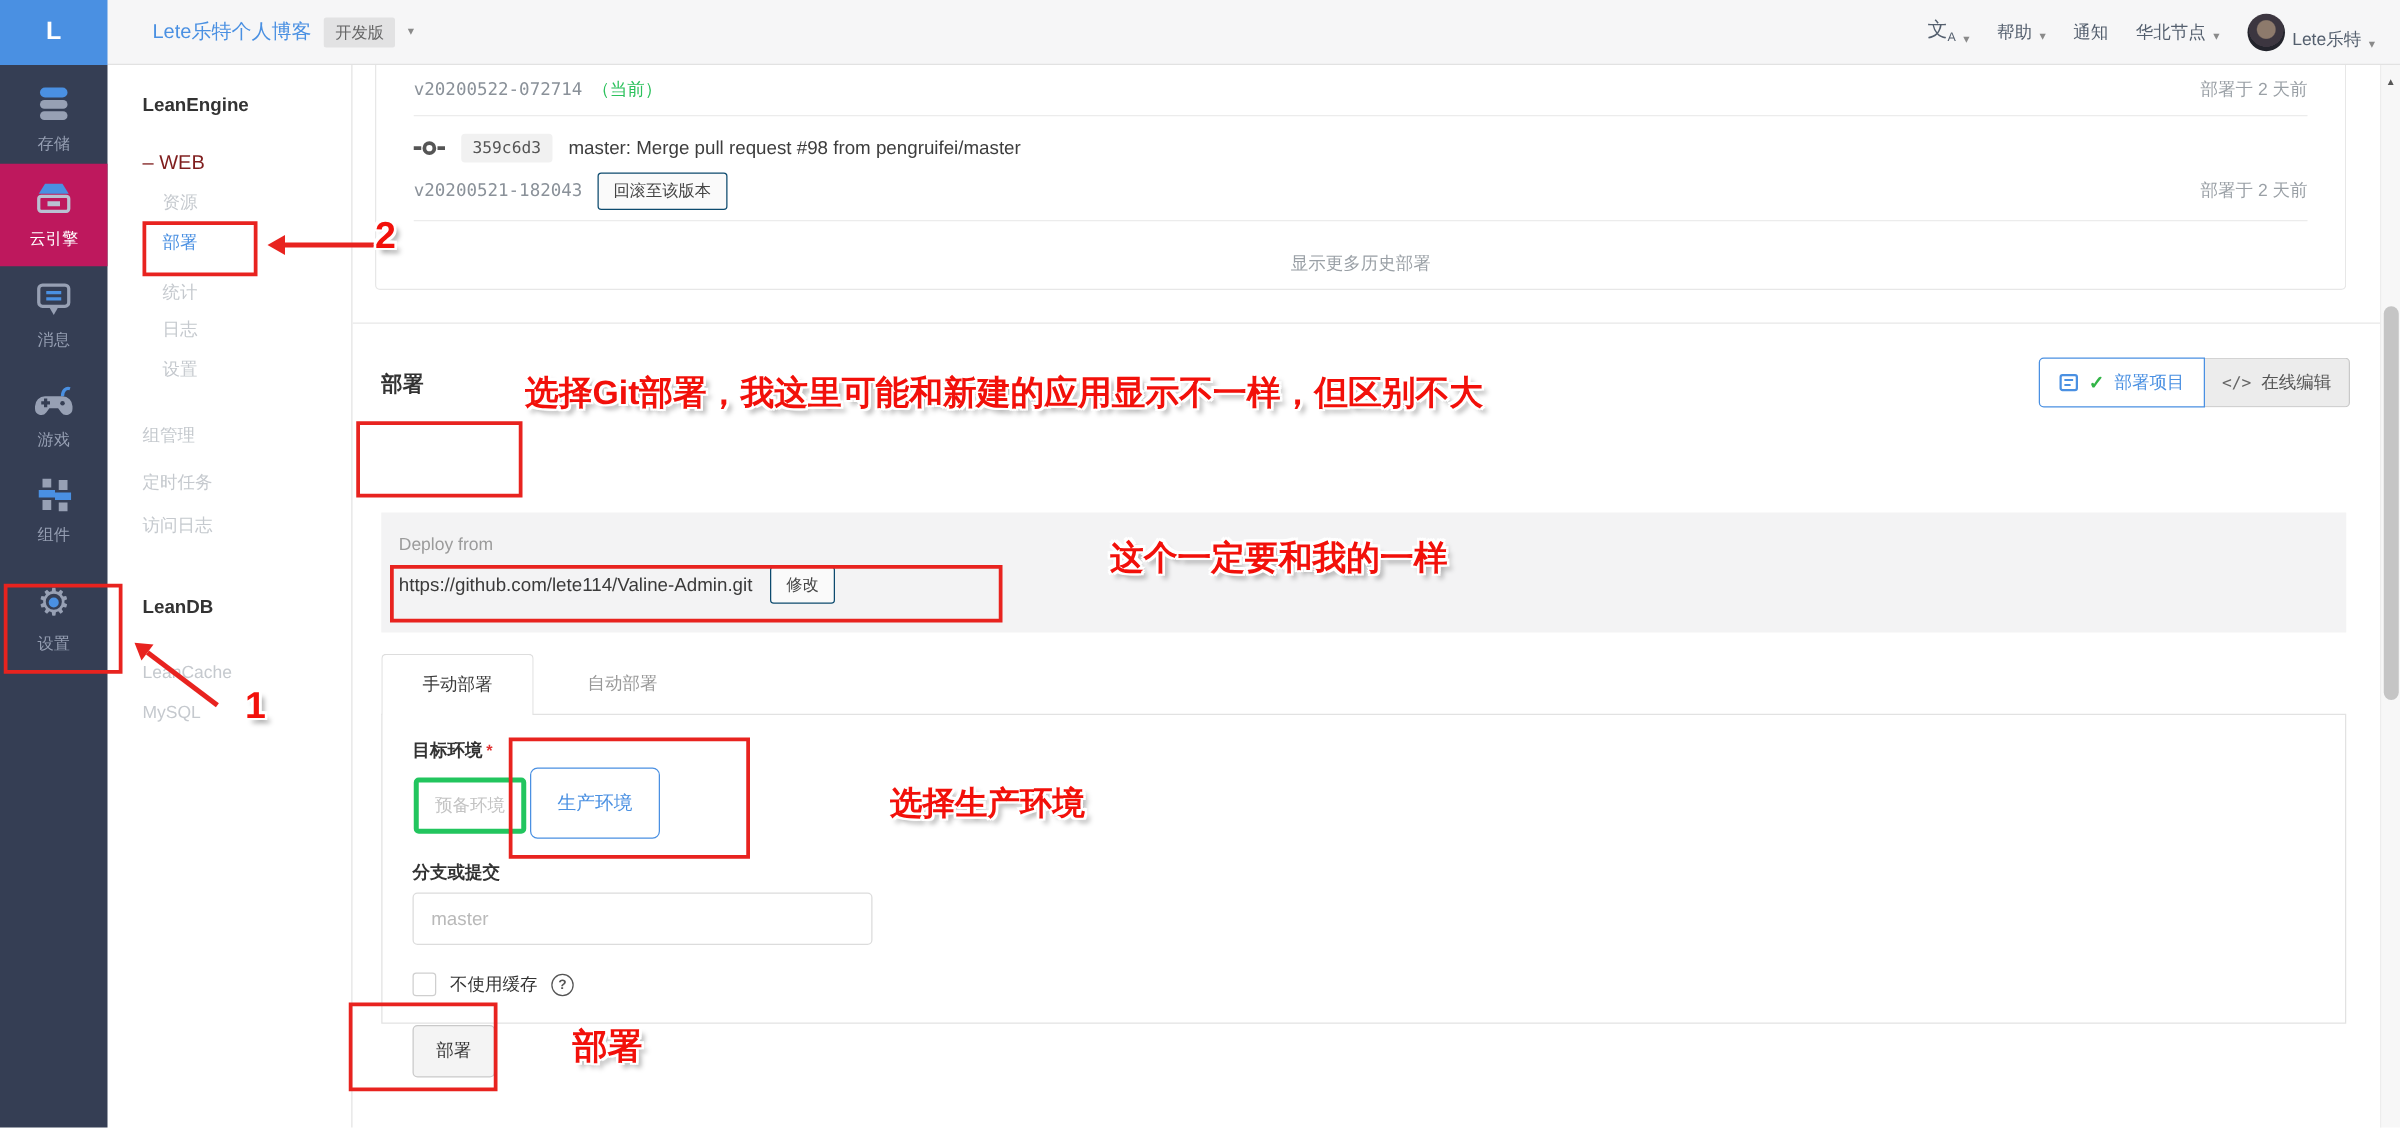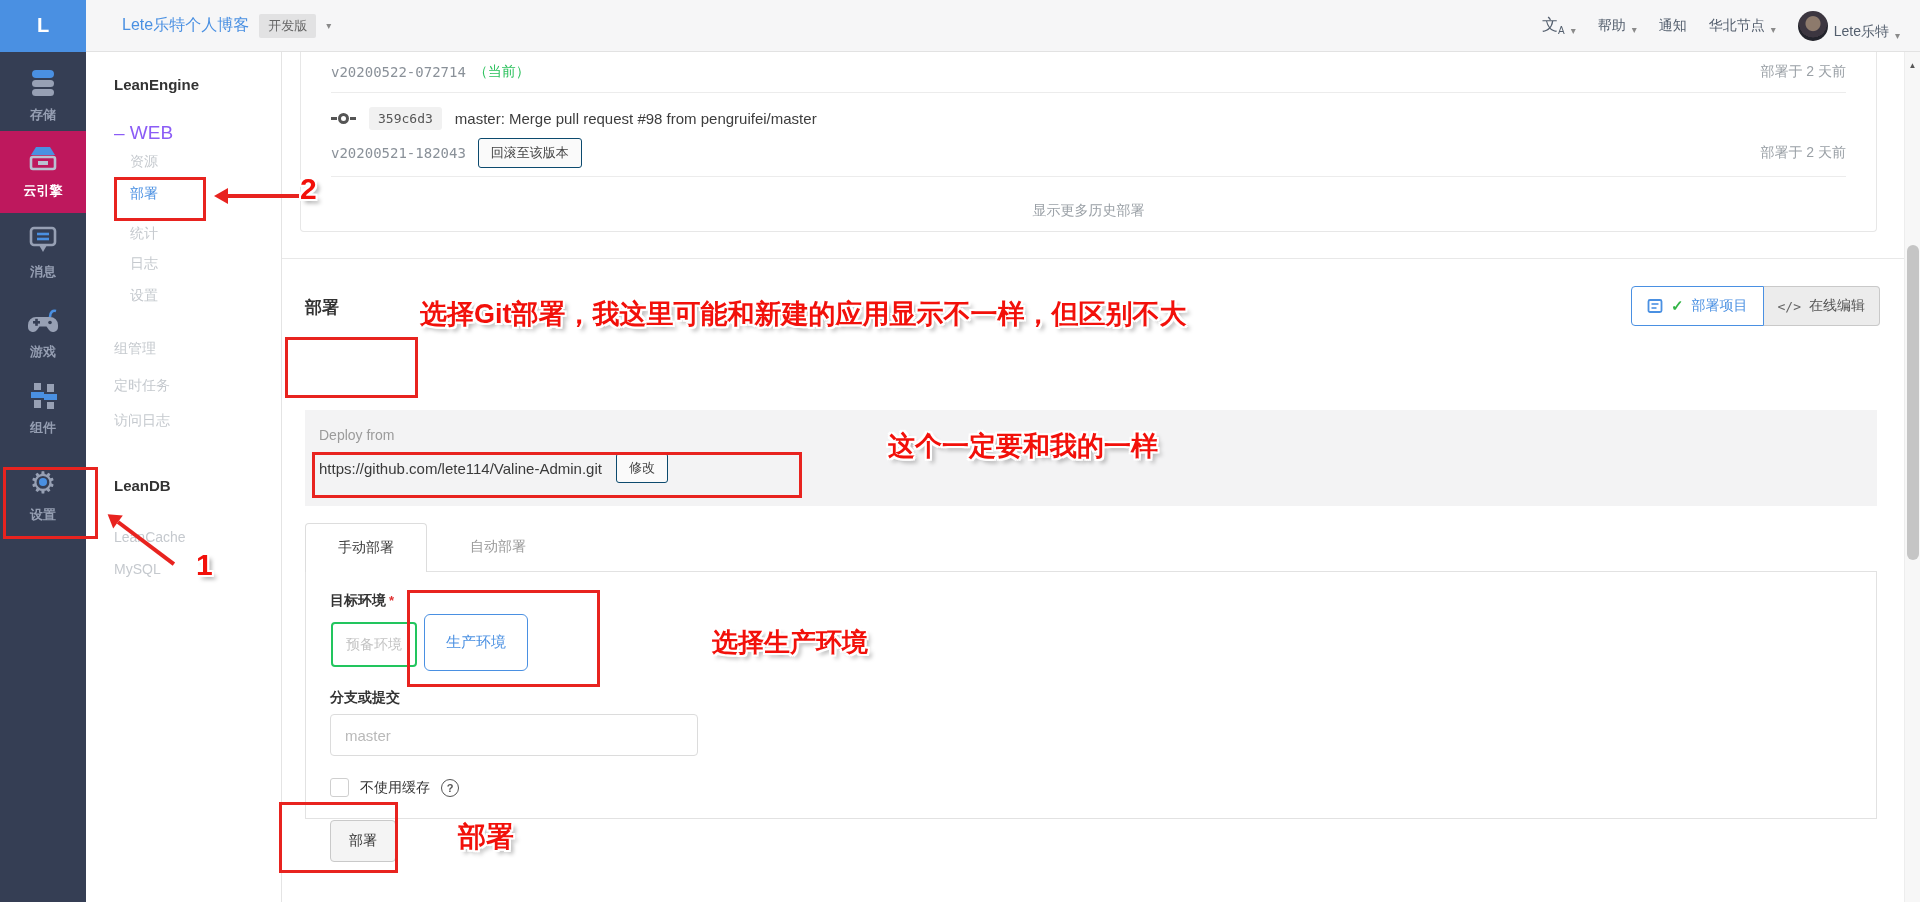--- a/index.html
+++ b/index.html
@@ -18,34 +18,34 @@
   .caret { color:#8a8a8a; font-size:10px; }
   .top-right { margin-left:auto; display:flex; align-items:center; padding-right:20px;
     color:#545f6e; font-size:14px; }
   .tr-group { display:flex; align-items:flex-end; gap:6px; margin-left:22px; cursor:pointer; }
   .lang-ico { font-size:16px; color:#545f6e; }
   .lang-ico sub { font-size:10px; }
   .avatar { width:30px; height:30px; border-radius:50%;
     background:radial-gradient(circle at 50% 42%, #8d7a6c 0 7px, #3c3640 8px 60%, #23242c 61%); }
 
   
-  .dark-sidebar { position:absolute; top:52px; left:0; width:86px; height:850px; background:#353e54; z-index:4;font-weight:bold; }
+  .dark-sidebar { position:absolute; top:52px; left:0; width:86px; height:850px; background:#353e54; z-index:4; }
   .nav-item { position:absolute; left:0; width:86px; display:flex; flex-direction:column;
     align-items:center; justify-content:center; gap:8px; color:#959eb2; font-size:13px; cursor:pointer; }
   .nav-item.active { background:#be185d; color:#fff; }
   .gear-wrap { position:relative; font-size:30px; line-height:30px; color:#97a0b4; }
   .gear-wrap::after { content:""; position:absolute; width:8px; height:8px; background:#4a90e2;
     border-radius:50%; left:50%; top:47%; transform:translate(-50%,-50%); }
 
   
   .sub-sidebar { position:absolute; top:52px; left:86px; width:196px; height:850px;
     background:#fff; border-right:1px solid #e4e4e4; font-size:14px; z-index:3; }
   .ss { position:absolute; left:28px; white-space:nowrap; cursor:pointer; }
   .ss.head { font-weight:bold; font-size:15px; color:#333; cursor:default; }
-  .ss.group { color:#8b5cf6; font-size:19px; }
+  .ss.group { color:#7f1d1d; font-size:16px; }
   .ss.sub { left:44px; color:#c5c9ce; }
   .ss.sub.active { color:#4a90e2; }
   .ss.item { color:#c5c9ce; }
 
   
   .main { position:absolute; left:282px; top:52px; width:1622px; height:850px; background:#fff; }
 
   .history-card { position:absolute; left:18px; top:0; width:1577px; height:180px;
     border:1px solid #e7e7e7; border-top:none; border-radius:0 0 4px 4px; padding:0 30px; }
   .h-row1 { display:flex; align-items:center; height:41px; border-bottom:1px solid #ececec; }
@@ -96,21 +96,21 @@
     border:1px solid #ddd; border-bottom:none; border-radius:4px 4px 0 0; display:flex;
     align-items:center; justify-content:center; color:#3a3a3a; font-size:14px; z-index:2; cursor:pointer; }
   .mtab { position:absolute; top:471px; left:168px; width:96px; height:48px; display:flex;
     align-items:center; justify-content:center; color:#999; font-size:14px; cursor:pointer; }
 
   .form-panel { position:absolute; top:519px; left:23px; width:1572px; height:248px;
     border:1px solid #e2e2e2; background:#fff; }
   .f-label { position:absolute; left:24px; font-size:14px; font-weight:bold; color:#333; }
   .req { color:#e03131; margin-left:3px; font-size:13px; }
   .env-btn1 { position:absolute; top:50px; left:25px; height:45px; padding:0 13px;
-    border:2px solid #22c55e; border-radius:4px; background:#fff; color:#c3c3c3; font-size:14px; cursor:pointer; }
+    border:4px solid #22c55e; border-radius:4px; background:#fff; color:#c3c3c3; font-size:14px; cursor:pointer; }
   .env-btn2 { position:absolute; top:42px; left:118px; height:57px; padding:0 21px;
     border:1px solid #4a90e2; border-radius:6px; background:#fff; color:#4a90e2; font-size:15px; cursor:pointer; }
   .branch-input { position:absolute; top:142px; left:24px; width:368px; height:42px;
     border:1px solid #dcdcdc; border-radius:4px; padding:0 14px; font-size:15px; color:#333;
     font-family:"Liberation Sans","DejaVu Sans",sans-serif; outline:none; }
   .branch-input::placeholder { color:#b9b9b9; }
   .cache-row { position:absolute; top:206px; left:24px; display:flex; align-items:center; gap:11px; }
   .checkbox { width:19px; height:19px; border:1px solid #cfcfcf; border-radius:3px; background:#fff; cursor:pointer; }
   .cache-label { font-size:14px; color:#333; }
   .help-circle { width:18px; height:18px; border:1.5px solid #555; border-radius:50%;

